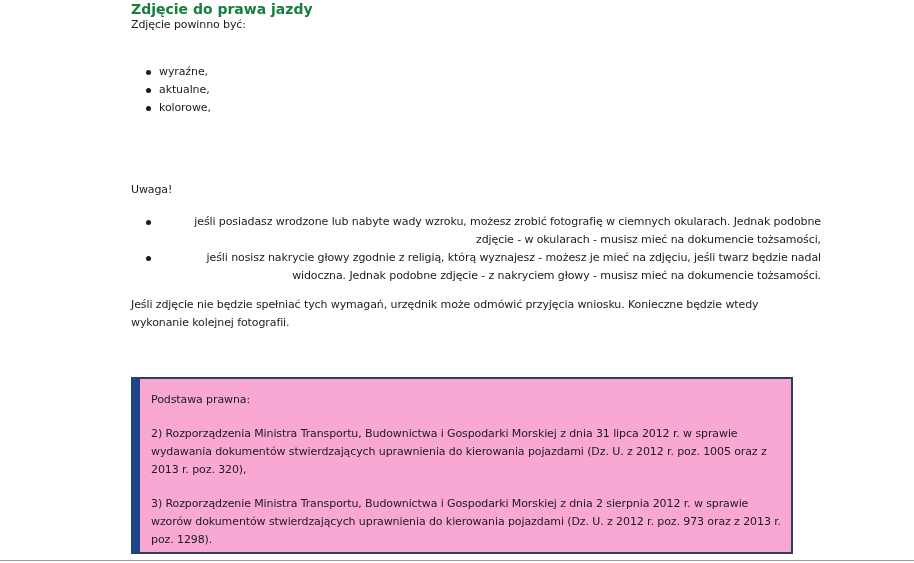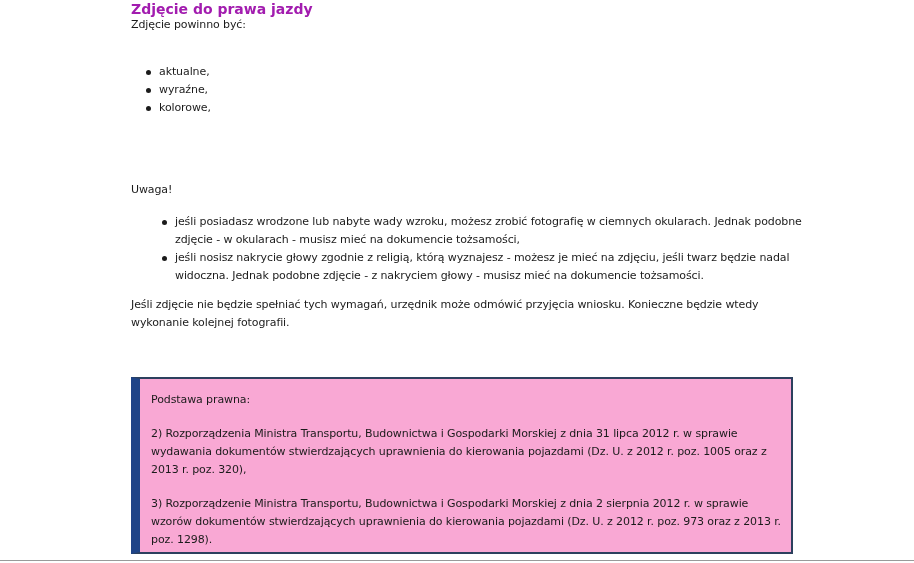--- a/index.html
+++ b/index.html
@@ -3,55 +3,55 @@
   <meta charset="utf-8">
   <style>
     html, body { margin: 0; padding: 0; background: #ffffff; }
     body {
       width: 914px; height: 563px; overflow: hidden; position: relative;
       font-family: "DejaVu Sans", sans-serif; color: #1b1b1b;
     }
     .content { position: absolute; left: 131px; top: 0; width: 662px; }
     h2 {
       margin: 0; position: absolute; top: -1px; left: 0;
-      font-size: 14px; font-weight: bold; color: #a21caf; line-height: 20px;
+      font-size: 14px; font-weight: bold; color: #15803d; line-height: 20px;
     }
     p, li { font-size: 11px; line-height: 18px; margin: 0; letter-spacing: -0.1px; }
     .intro { position: absolute; top: 16px; left: 0; }
     ul { margin: 0; padding-left: 28px; list-style: none; }
     ul li { position: relative; }
     ul li::before {
       content: ""; position: absolute; left: -13px; top: 7px;
       width: 5px; height: 5px; border-radius: 50%; background: #1b1b1b;
     }
     .list1 { position: absolute; top: 63px; left: 0; width: 662px; }
     .warning { position: absolute; top: 181px; left: 0; }
-    .list2 { position: absolute; top: 213px; left: 16px; width: 662px; }
+    .list2 { position: absolute; top: 213px; left: 0; width: 662px; text-align: right; }
     .closing { position: absolute; top: 296px; left: 0; width: 662px; }
     .legal-box {
       position: absolute; left: 131px; top: 377px; width: 651px; height: 173px;
       border: 2px solid #2c405e; border-left: 9px solid #1f4487;
       background: #f9a8d4;
     }
     .legal-inner { position: absolute; left: 11px; top: 12px; width: 630px; }
     .legal-inner p { margin-bottom: 16px; }
     .legal-inner p.legal-title { margin-bottom: 16px; }
     .bottom-rule {
       position: absolute; left: 0; right: 0; top: 560px; height: 1px; background: #9a9a9a;
     }
   </style>
 </head>
 <body>
 
 <div class="content">
   <h2>Zdjęcie do prawa jazdy</h2>
   <p class="intro">Zdjęcie powinno być:</p>
   <ul class="list1">
+    <li>wyraźne,</li>
     <li>aktualne,</li>
-    <li>wyraźne,</li>
     <li>kolorowe,</li>
   </ul>
   <p class="warning">Uwaga!</p>
   <ul class="list2">
     <li>jeśli posiadasz wrodzone lub nabyte wady wzroku, możesz zrobić fotografię w ciemnych okularach. Jednak podobne zdjęcie - w okularach - musisz mieć na dokumencie tożsamości,</li>
     <li>jeśli nosisz nakrycie głowy zgodnie z religią, którą wyznajesz - możesz je mieć na zdjęciu, jeśli twarz będzie nadal widoczna. Jednak podobne zdjęcie - z nakryciem głowy - musisz mieć na dokumencie tożsamości.</li>
   </ul>
   <p class="closing">Jeśli zdjęcie nie będzie spełniać tych wymagań, urzędnik może odmówić przyjęcia wniosku. Konieczne będzie wtedy wykonanie kolejnej fotografii.</p>
 </div>
 

